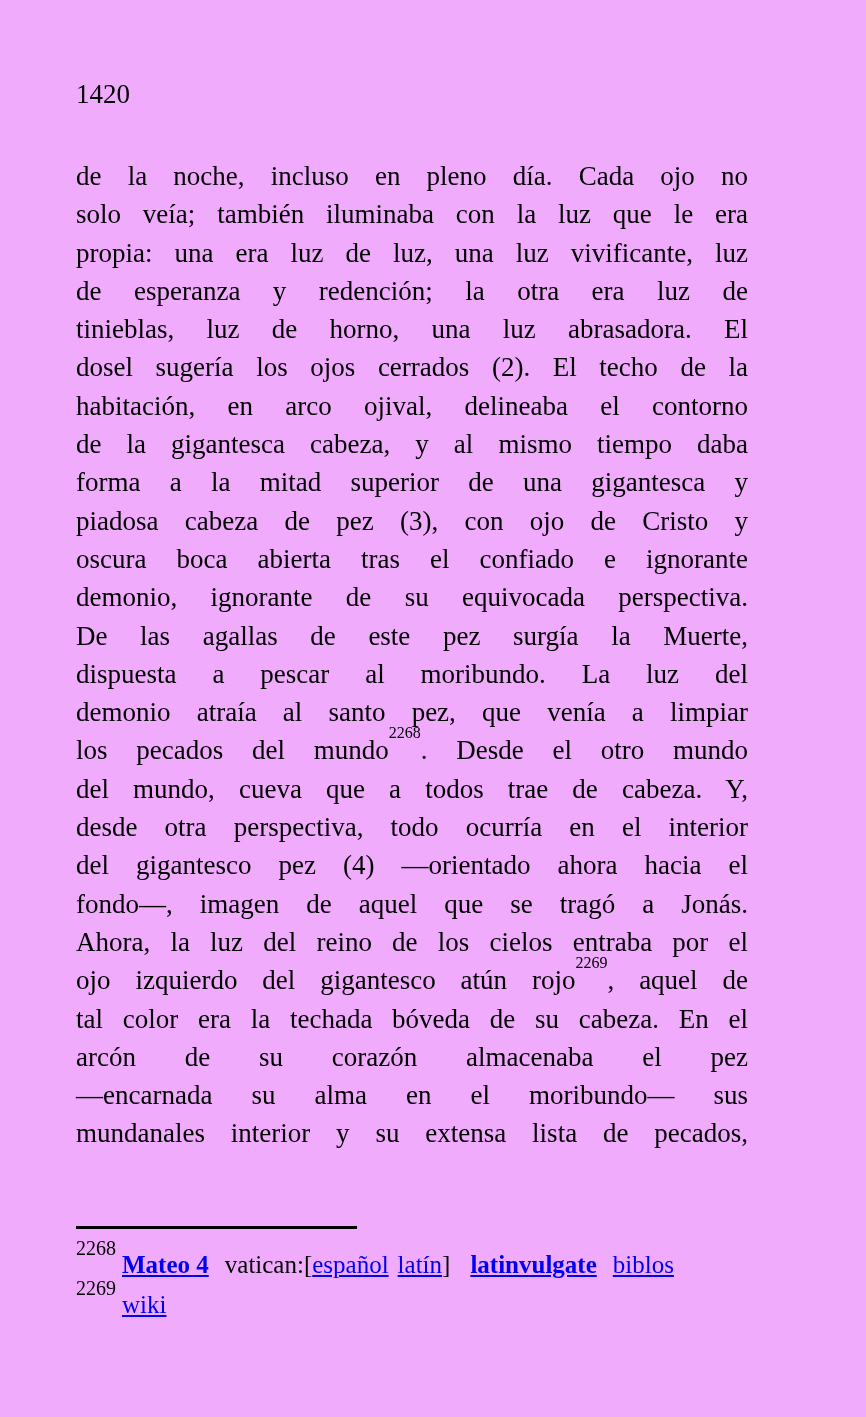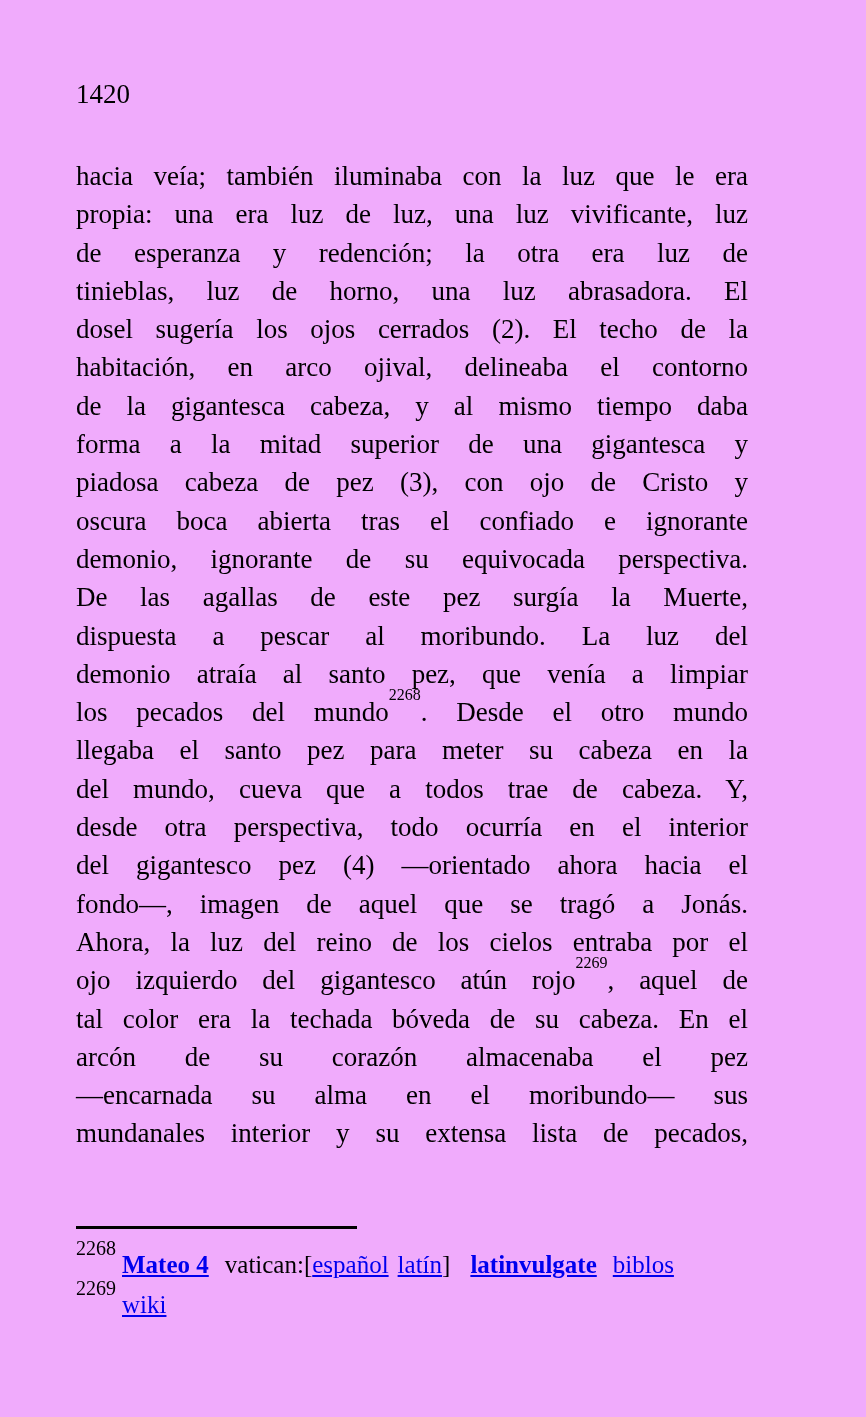--- a/index.html
+++ b/index.html
@@ -74,36 +74,36 @@
   .g20 { margin-right: 20px; }
 </style>
 </head>
 <body>
 
 <div class="page">
 
   <div class="page-number">1420</div>
 
   <div class="body-text">
-    <div class="line">hacia veía; también iluminaba con la luz que le era</div>
+    <div class="line">de la noche, incluso en pleno día. Cada ojo no</div>
+    <div class="line">solo veía; también iluminaba con la luz que le era</div>
     <div class="line">propia: una era luz de luz, una luz vivificante, luz</div>
     <div class="line">de esperanza y redención; la otra era luz de</div>
     <div class="line">tinieblas, luz de horno, una luz abrasadora. El</div>
     <div class="line">dosel sugería los ojos cerrados (2). El techo de la</div>
     <div class="line">habitación, en arco ojival, delineaba el contorno</div>
     <div class="line">de la gigantesca cabeza, y al mismo tiempo daba</div>
     <div class="line">forma a la mitad superior de una gigantesca y</div>
     <div class="line">piadosa cabeza de pez (3), con ojo de Cristo y</div>
     <div class="line">oscura boca abierta tras el confiado e ignorante</div>
     <div class="line">demonio, ignorante de su equivocada perspectiva.</div>
     <div class="line">De las agallas de este pez surgía la Muerte,</div>
     <div class="line">dispuesta a pescar al moribundo. La luz del</div>
     <div class="line">demonio atraía al santo pez, que venía a limpiar</div>
     <div class="line"><span>los pecados del mundo</span><sup class="ref-sup">2268</sup><span>. Desde el otro mundo</span></div>
-    <div class="line">llegaba el santo pez para meter su cabeza en la</div>
     <div class="line">del mundo, cueva que a todos trae de cabeza. Y,</div>
     <div class="line">desde otra perspectiva, todo ocurría en el interior</div>
     <div class="line">del gigantesco pez (4) —orientado ahora hacia el</div>
     <div class="line">fondo—, imagen de aquel que se tragó a Jonás.</div>
     <div class="line">Ahora, la luz del reino de los cielos entraba por el</div>
     <div class="line"><span>ojo izquierdo del gigantesco atún rojo</span><sup class="ref-sup">2269</sup><span>, aquel de</span></div>
     <div class="line">tal color era la techada bóveda de su cabeza. En el</div>
     <div class="line">arcón de su corazón almacenaba el pez</div>
     <div class="line">—encarnada su alma en el moribundo— sus</div>
     <div class="line">mundanales interior y su extensa lista de pecados,</div>

